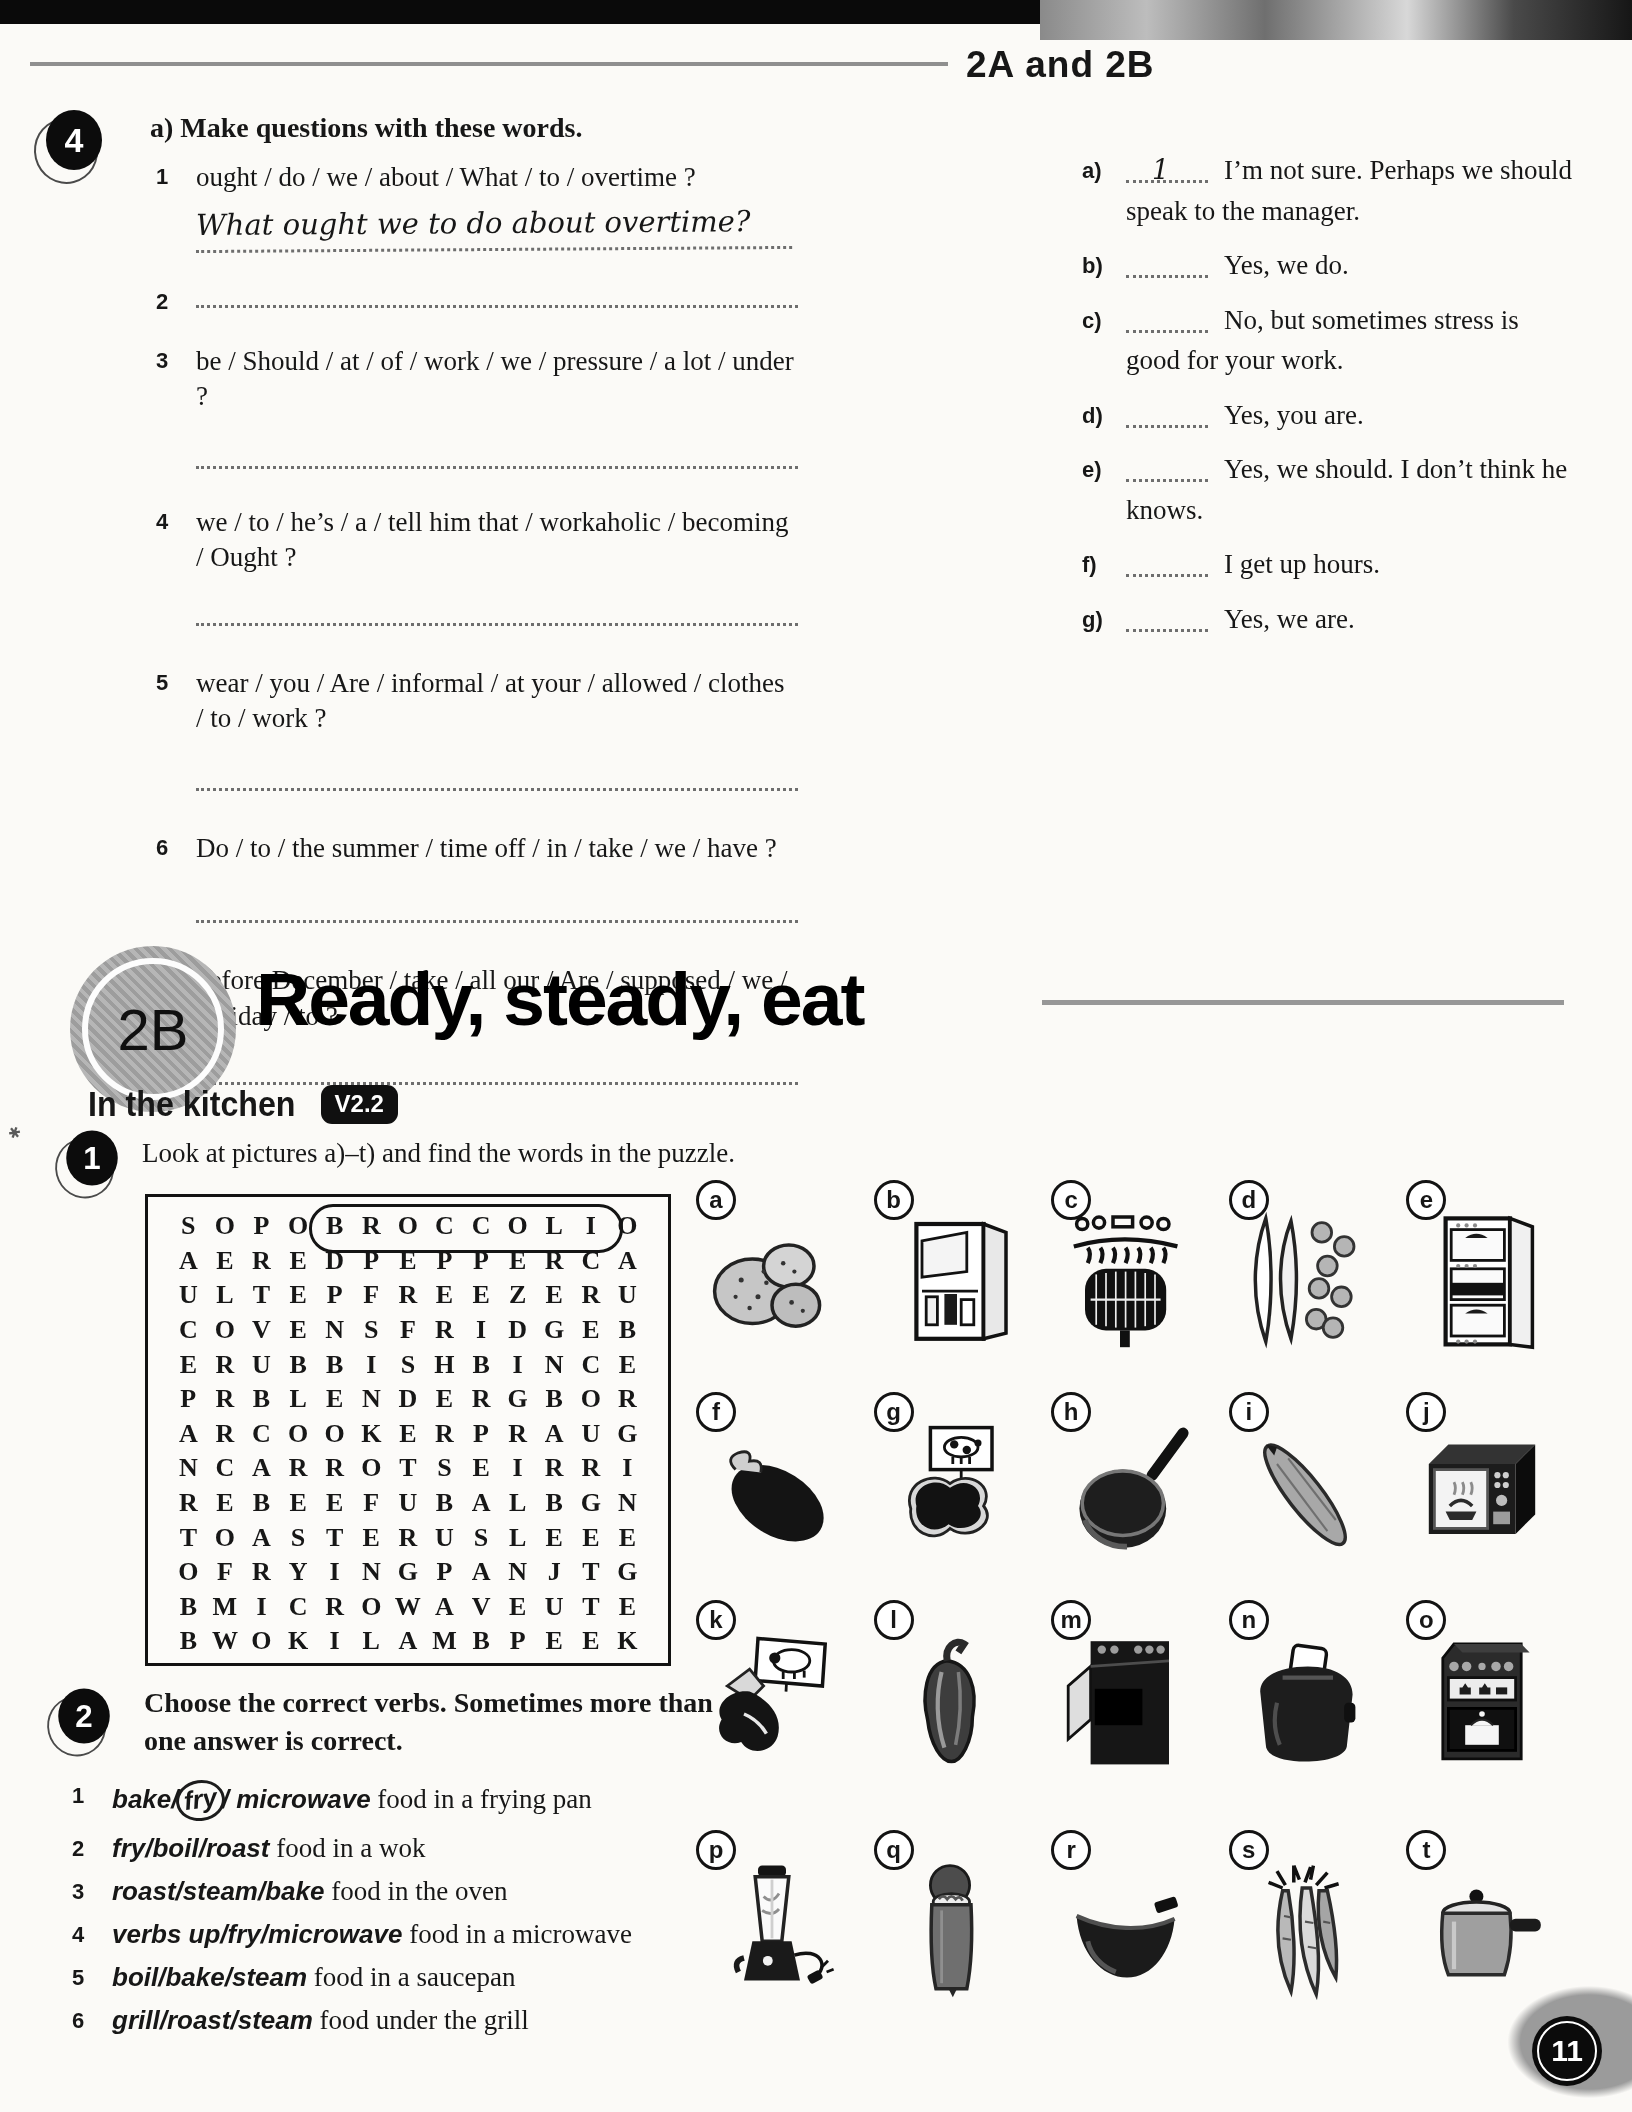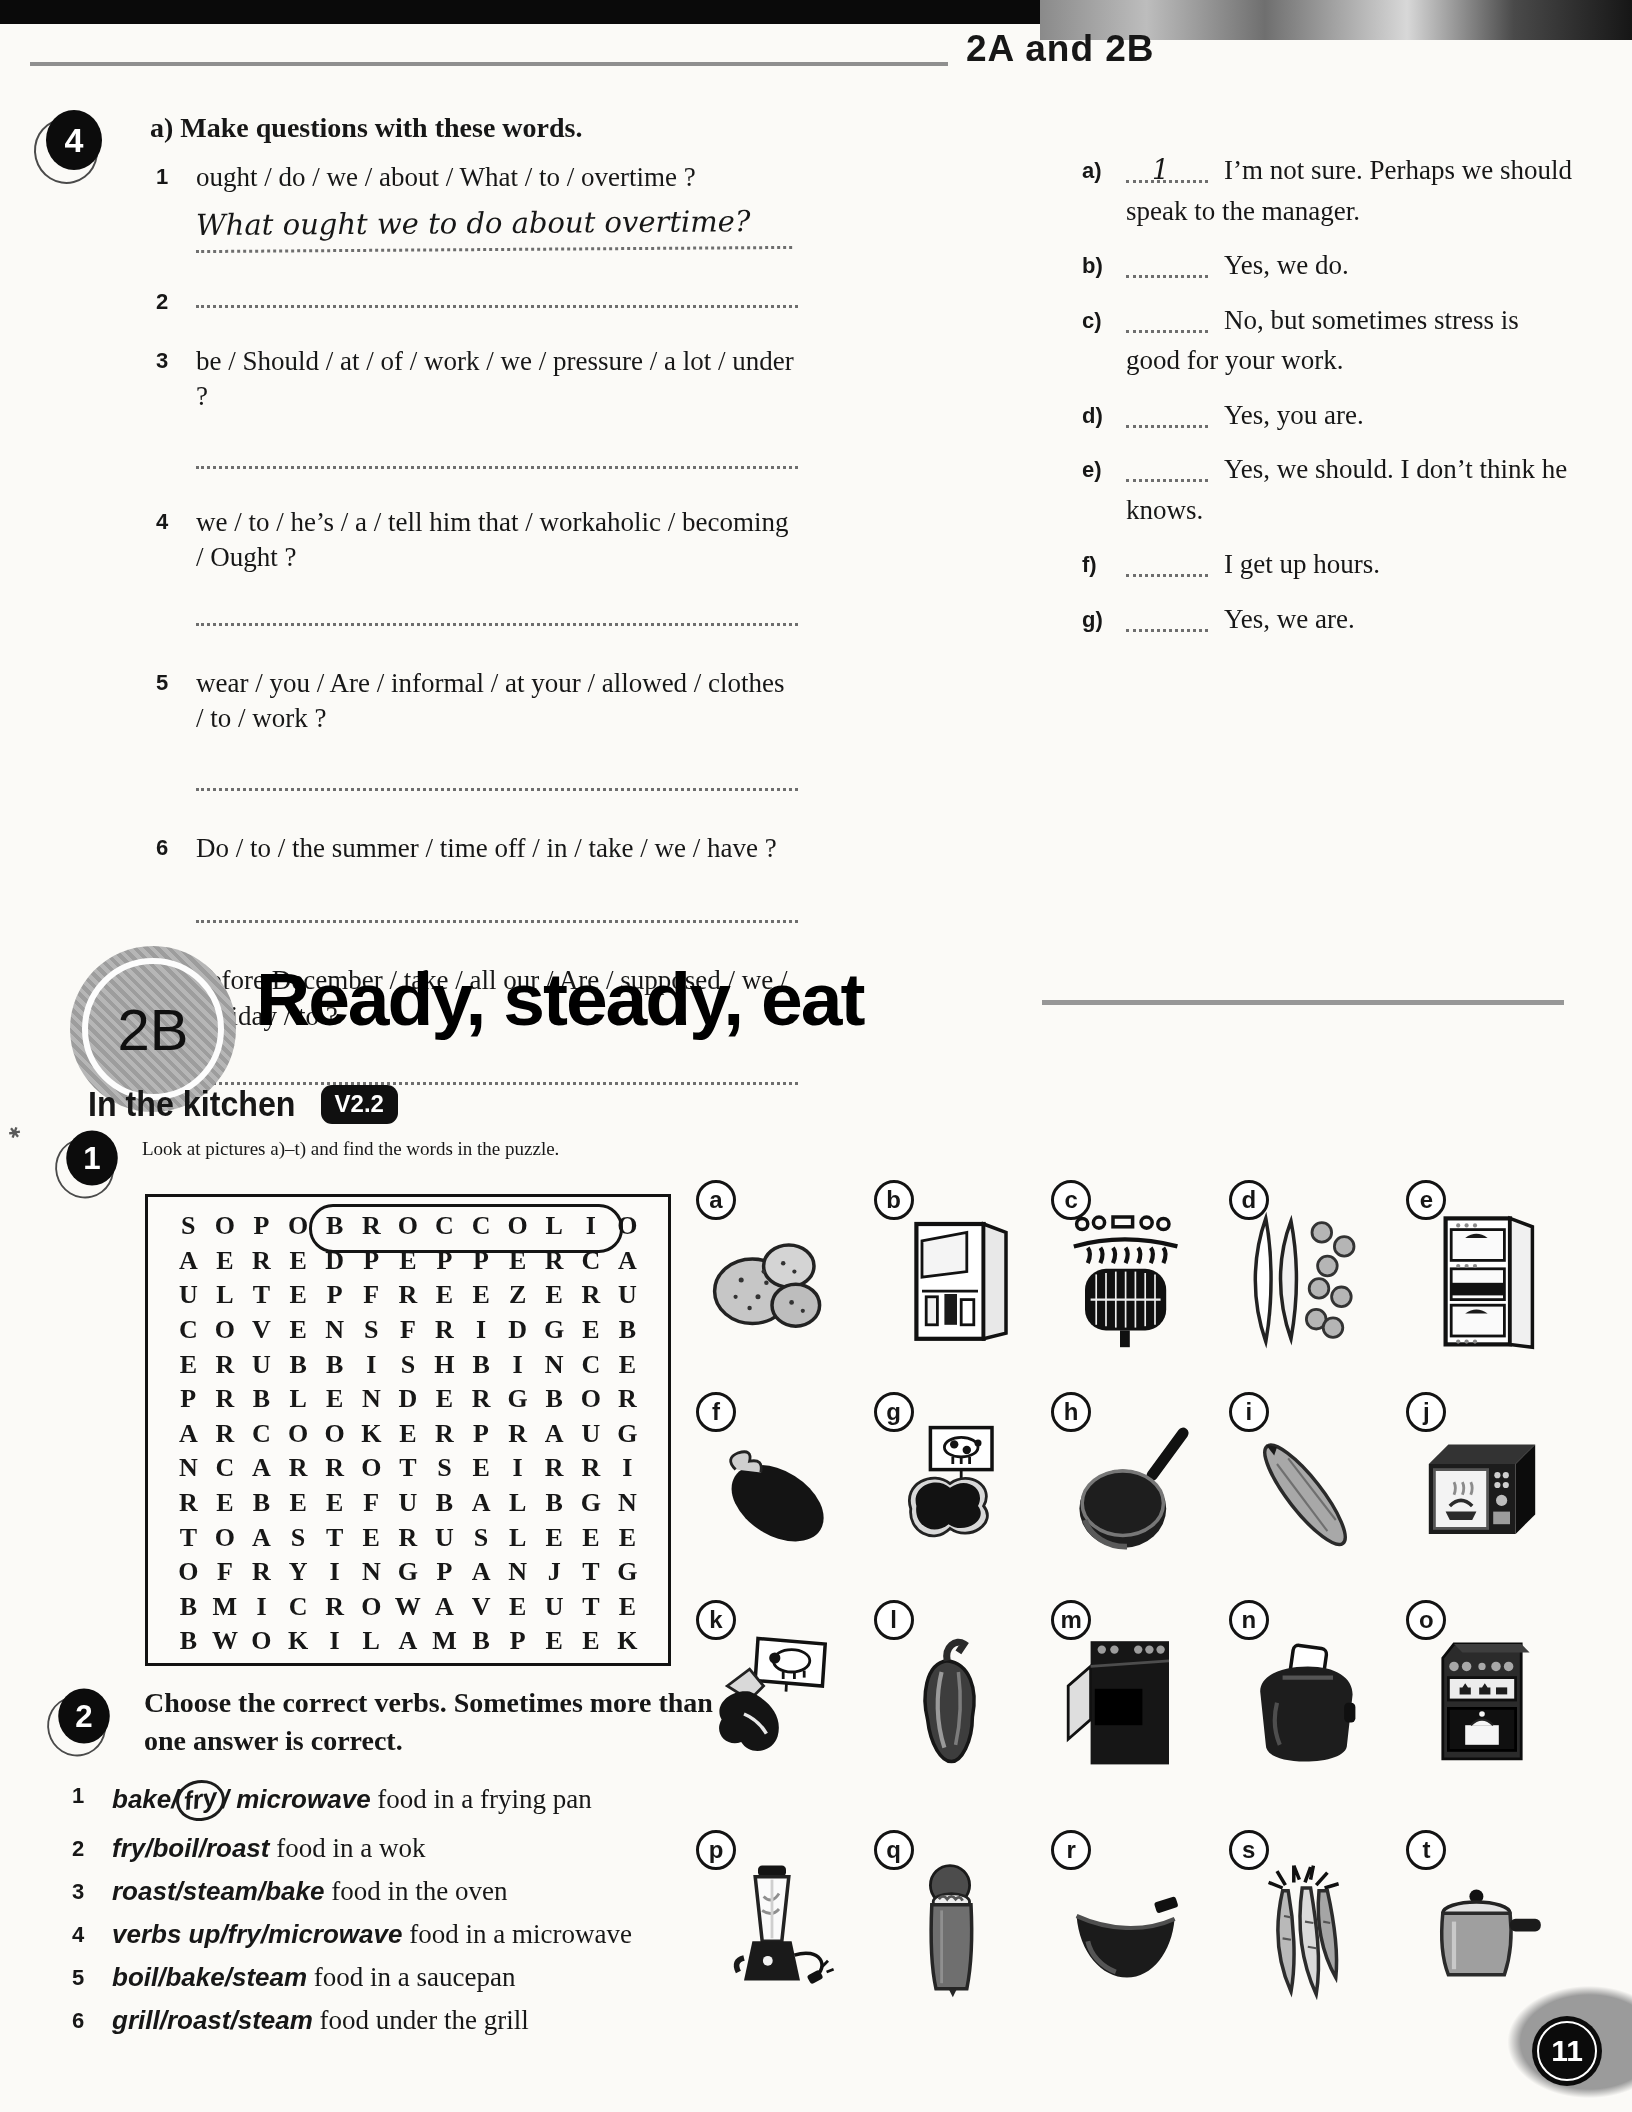--- a/index.html
+++ b/index.html
@@ -6,21 +6,21 @@
   .page{position:relative;width:1632px;height:2112px;background:#fbfaf7;overflow:hidden;
         font-family:"Liberation Serif",serif;color:#171717;}
 
   
   .topbar{position:absolute;top:0;left:0;width:1632px;height:24px;background:#0a0a0a;}
   .topsmudge{position:absolute;top:0;left:1040px;width:592px;height:40px;
     background:linear-gradient(90deg,#8a8a8a 0%,#bdbdbd 18%,#6f6f6f 38%,#d8d8d8 62%,#4a4a4a 80%,#161616 100%);}
   .stray-mark{position:absolute;left:8px;top:1124px;color:#5a5a5a;font-size:15px;transform:rotate(20deg);}
 
   .header-rule{position:absolute;top:62px;left:30px;width:918px;height:4px;background:#8f8f8f;}
-  .header-title{position:absolute;top:28px;left:966px;font-family:"Liberation Sans",sans-serif;
+  .header-title{position:absolute;top:44px;left:966px;font-family:"Liberation Sans",sans-serif;
     font-weight:bold;font-size:37px;letter-spacing:1px;}
 
   
   .num-badge{position:absolute;width:56px;height:60px;}
   .nb-ring{position:absolute;left:-12px;top:8px;width:60px;height:62px;border:2px solid #4a4a4a;
     border-radius:50%;transform:rotate(-14deg);}
   .nb-fill{position:absolute;left:0;top:0;width:56px;height:60px;background:#0c0c0c;border-radius:50%;
     color:#fff;font-family:"Liberation Sans",sans-serif;font-weight:bold;font-size:34px;
     display:flex;align-items:center;justify-content:center;}
 
@@ -55,21 +55,21 @@
   .sec-title{position:absolute;left:256px;top:956px;font-family:"Liberation Sans",sans-serif;
     font-weight:bold;font-size:75px;letter-spacing:-2px;color:#000000;}
   .sec-rule{position:absolute;left:1042px;top:1000px;width:522px;height:5px;background:#979797;}
 
   .kitchen-row{position:absolute;left:88px;top:1084px;display:flex;align-items:center;gap:9px;}
   .kitchen-label{font-family:"Liberation Sans",sans-serif;font-weight:bold;font-size:35px;transform:scaleX(.92);transform-origin:left;}
   .vref{background:#101010;color:#fff;font-family:"Liberation Sans",sans-serif;font-weight:bold;
     font-size:24px;padding:3px 12px 4px;border-radius:9px;box-shadow:0 0 0 2px #101010;}
 
   
-  .ex1-instr{position:absolute;left:142px;top:1138px;width:780px;font-size:19px;}
+  .ex1-instr{position:absolute;left:142px;top:1138px;width:780px;font-size:27px;}
   .puzzle{position:absolute;left:145px;top:1194px;width:520px;height:466px;border:3px solid #121212;background:#fcfbf9;}
   .pgrid{position:relative;padding:12px 0 0 22px;}
   .prow{display:flex;}
   .pcell{width:36.6px;height:34.6px;display:flex;align-items:center;justify-content:center;
     font-weight:bold;font-size:26px;font-family:"Liberation Serif",serif;}
   .broc-ring{position:absolute;left:161px;top:7px;width:308px;height:43px;border:3px solid #141414;border-radius:24px;}
 
   
   .pics{position:absolute;left:690px;top:1176px;width:888px;
     display:grid;grid-template-columns:repeat(5,1fr);grid-template-rows:212px 208px 230px 200px;}

